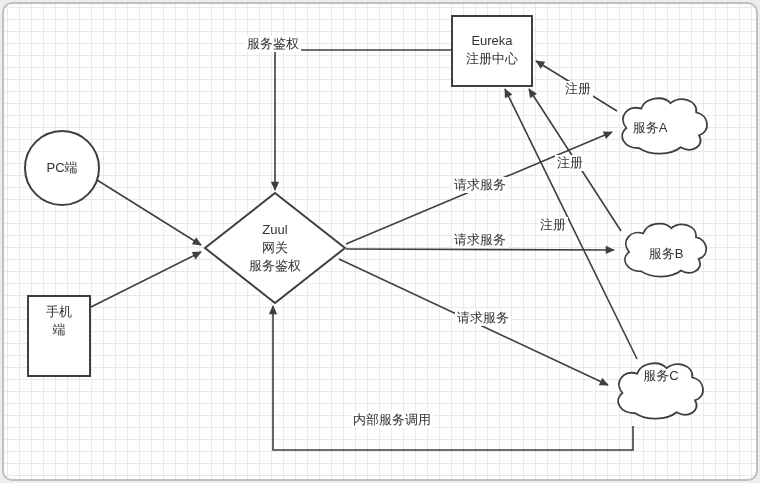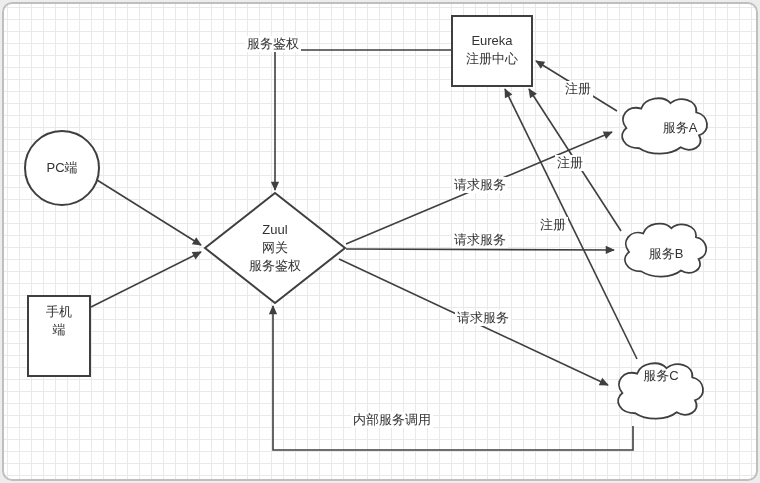--- a/index.html
+++ b/index.html
@@ -88,21 +88,21 @@
     <span class="line">Eureka</span>
     <span class="line">注册中心</span>
   </div>
 
   <div class="lbl" style="left:275px;top:248px">
     <span class="line">Zuul</span>
     <span class="line">网关</span>
     <span class="line">服务鉴权</span>
   </div>
 
-  <div class="lbl" style="left:680px;top:128px">服务A</div>
+  <div class="lbl" style="left:650px;top:128px">服务A</div>
   <div class="lbl" style="left:666px;top:254px">服务B</div>
   <div class="lbl" style="left:661px;top:376px">服务C</div>
 
   <div class="elbl" style="left:273px;top:44px">服务鉴权</div>
   <div class="elbl" style="left:480px;top:185px">请求服务</div>
   <div class="elbl" style="left:480px;top:240px">请求服务</div>
   <div class="elbl" style="left:483px;top:318px">请求服务</div>
   <div class="elbl" style="left:578px;top:89px">注册</div>
   <div class="elbl" style="left:570px;top:163px">注册</div>
   <div class="elbl" style="left:553px;top:225px">注册</div>

